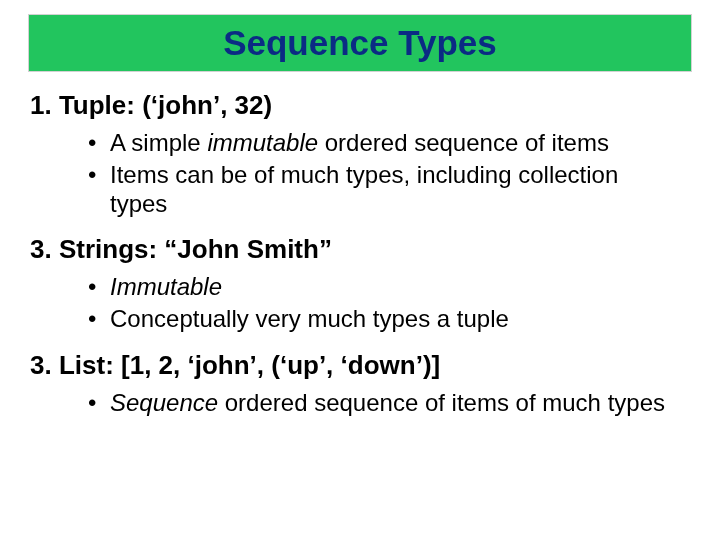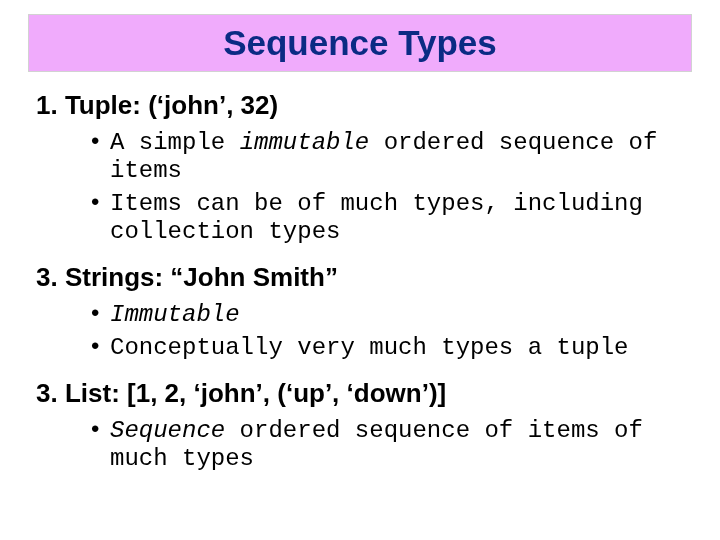--- a/index.html
+++ b/index.html
@@ -12,42 +12,41 @@
     color: #000000;
     overflow: hidden;
   }
   .slide {
     width: 720px;
     height: 540px;
     box-sizing: border-box;
     padding: 14px 28px 20px 28px;
   }
   .title-bar {
-    background: #f0abfc;
+    background: #22c55e;
     border: 1px solid #d2d2d2;
     text-align: center;
     padding: 8px 0 8px 0;
     margin: 0 0 18px 0;
   }
   .title-bar h1 {
     margin: 0;
     color: #0b2b84;
     font-size: 35px;
     font-weight: bold;
   }
   .section-head {
     font-size: 26px;
     font-weight: bold;
-    margin: 6px 0 6px 8px;
+    margin: 6px 0 6px 2px;
   }
   ul.bullets {
     list-style: none;
     margin: 0 11px 14px 0;
     padding: 0 0 0 60px;
-    font-family: Liberation Mono, monospace;
   }
   ul.bullets li {
     position: relative;
     font-size: 24px;
     line-height: 1.18;
     padding: 2px 0 2px 22px;
   }
   ul.bullets li::before {
     content: "•";
     position: absolute;

